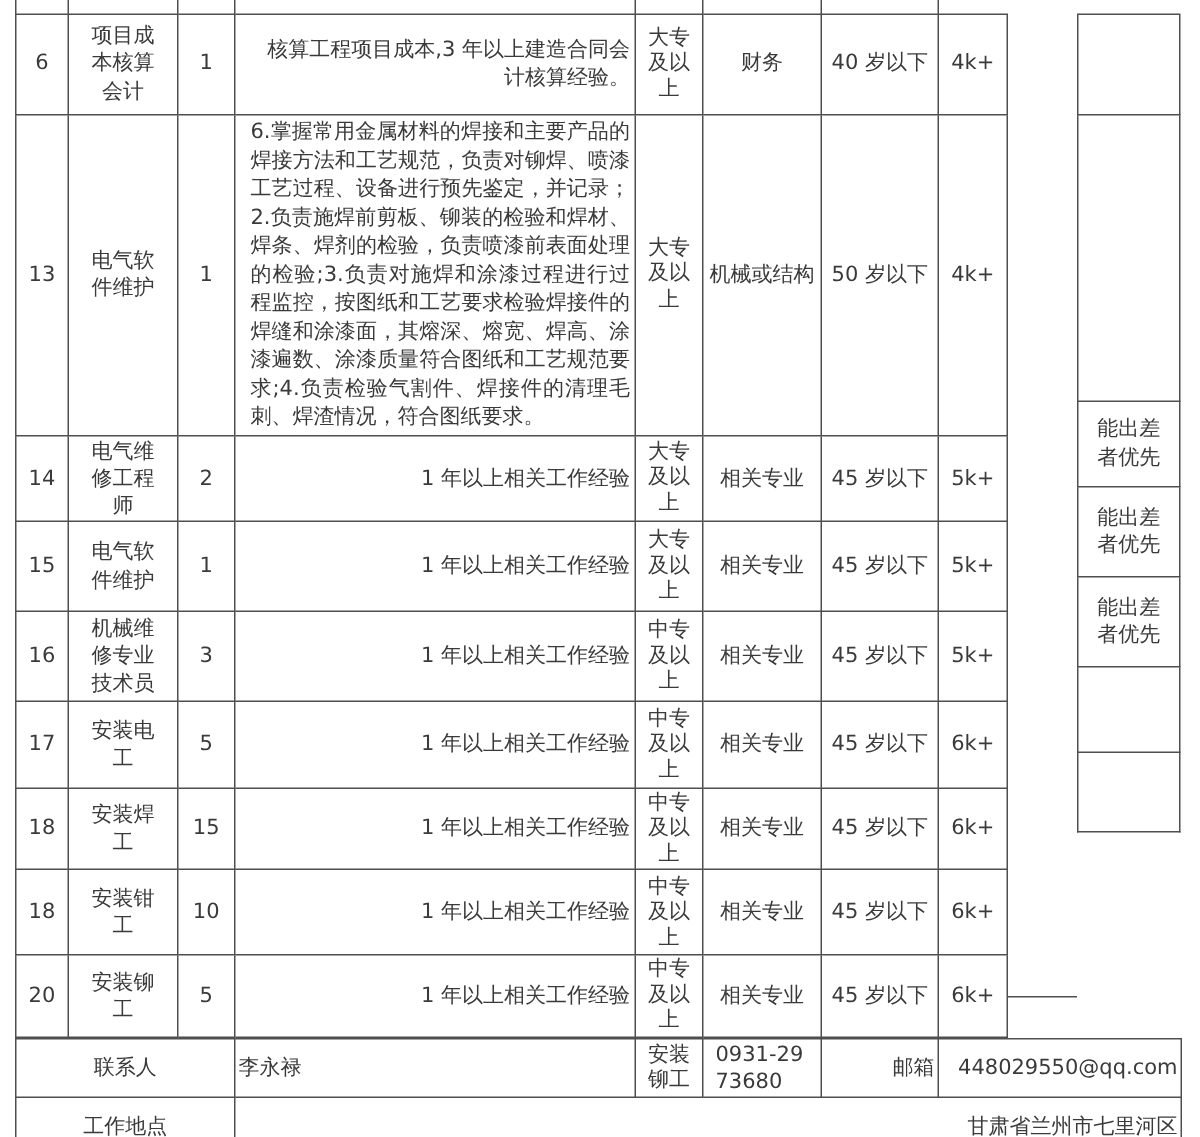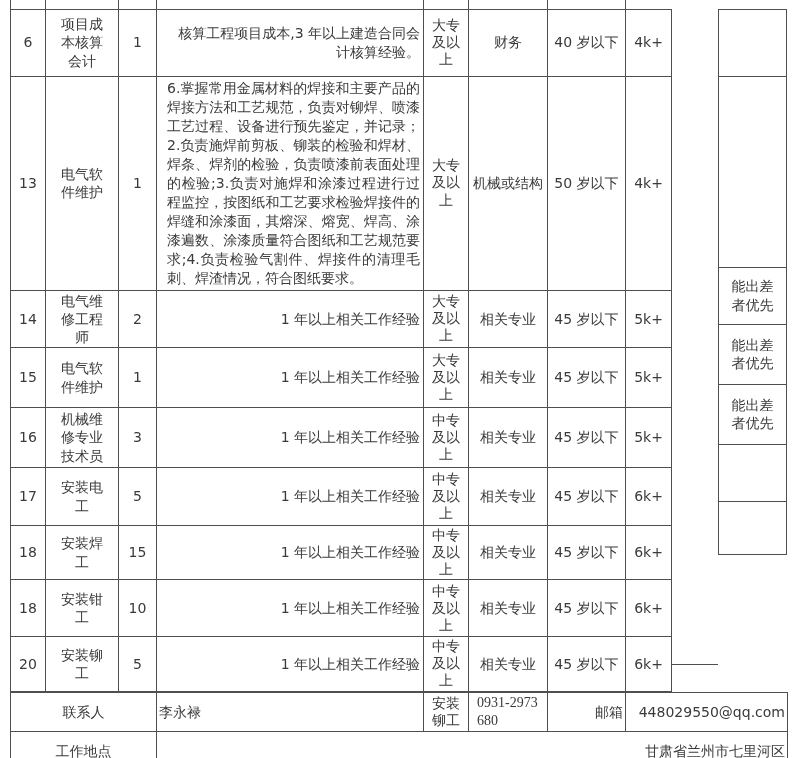--- a/index.html
+++ b/index.html
@@ -30,21 +30,21 @@
   .spacer{width:48px;height:665px;border-bottom:1px solid #4f4f4f;box-sizing:border-box;}
   
   table.notes{width:68px;}
   table.notes td{border:none;border-left:1px solid #4f4f4f;border-right:1px solid #4f4f4f;border-bottom:1px solid #4f4f4f;padding:1px 8px;line-height:1.3;}
   table.notes td.nstub{border-left:none;border-right:none;height:9px;padding:0;}
   
   table.bottom{width:777px;}
   td.left{text-align:left;}
   td.pad16{}
   td.pad11{padding-left:11px;text-align:right;}
-  td.phone{word-break:break-all;padding:1px 8px;font-family:Liberation Serif, serif;}
+  td.phone{word-break:break-all;padding:1px 8px;}
 </style>
 </head>
 <body>
 
 <div class="sheet">
 
   <div class="top-section">
 
     <table class="main">
       <colgroup>

